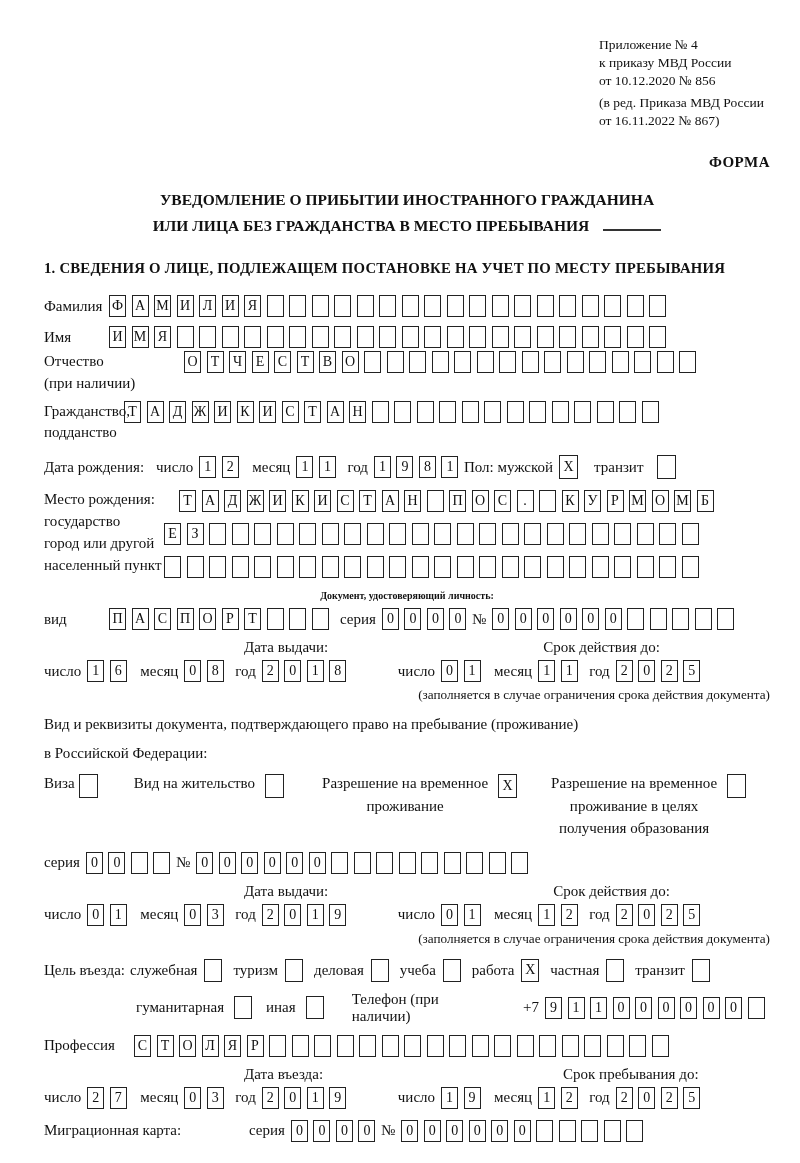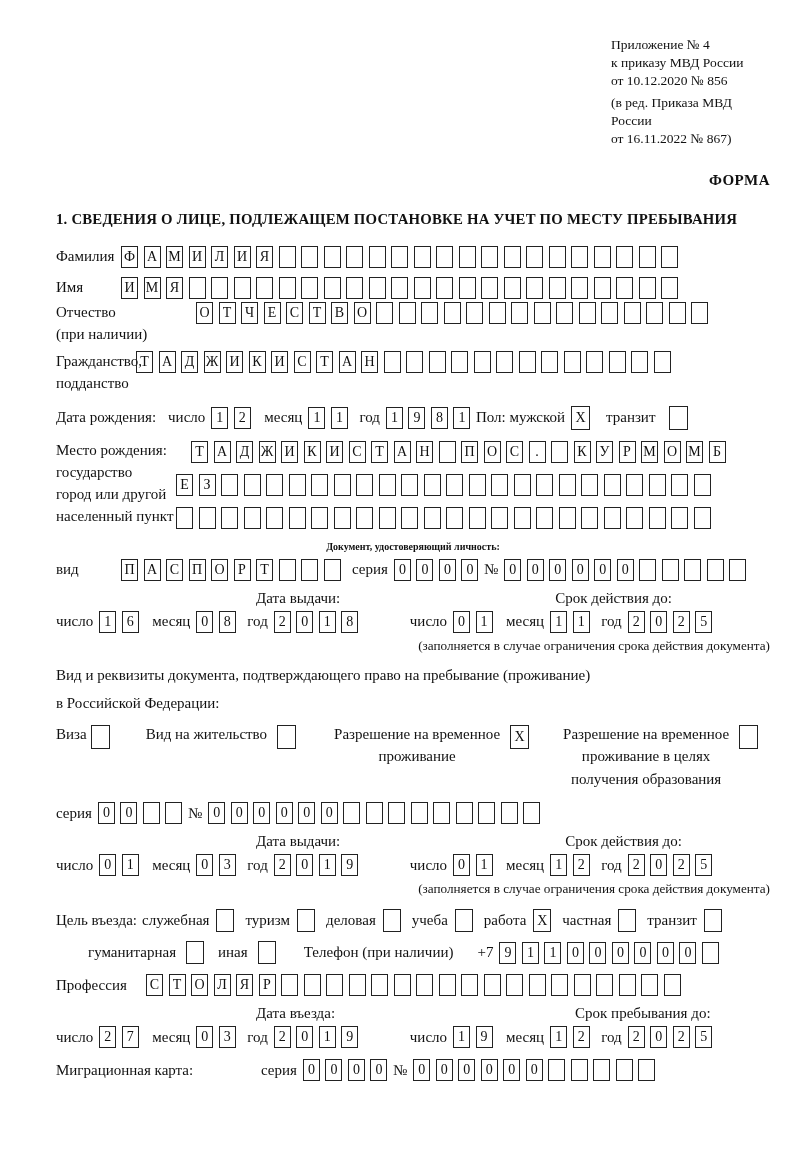--- a/index.html
+++ b/index.html
@@ -2,21 +2,21 @@
 <html><head>
 <meta charset="utf-8">
 <style>
   * { margin:0; padding:0; box-sizing:border-box; }
   html,body { background:#ffffff; }
   body {
     width:800px; height:1163px; overflow:hidden;
     font-family:"Liberation Serif", serif;
     color:#111; font-size:15px;
   }
-  .page { width:800px; height:1163px; padding:36px 30px 10px 56px; position:relative; }
+  .page { width:800px; height:1163px; padding:36px 30px 10px 44px; position:relative; }
 
   
   .ref { margin-left:555px; font-size:13.5px; line-height:1.32; }
   .ref .ed { margin-top:5px; }
   .forma { text-align:right; font-weight:bold; font-size:15px; margin-top:24px; letter-spacing:.5px; }
 
   
   .title { text-align:center; font-weight:bold; font-size:15.5px; line-height:1.65; margin-top:16px; }
   .uline { display:inline-block; width:58px; border-bottom:2px solid #333; margin-left:14px; vertical-align:baseline; }
 
@@ -83,20 +83,26 @@
   <div class="ref">
     <div>Приложение № 4</div>
     <div>к приказу МВД России</div>
     <div>от 10.12.2020 № 856</div>
     <div class="ed">(в ред. Приказа МВД России</div>
     <div>от 16.11.2022 № 867)</div>
   </div>
 
   <div class="forma">ФОРМА</div>
 
+  <div class="title">
+    <div>УВЕДОМЛЕНИЕ О ПРИБЫТИИ ИНОСТРАННОГО ГРАЖДАНИНА</div>
+    <div>
+      <span>ИЛИ ЛИЦА БЕЗ ГРАЖДАНСТВА В МЕСТО ПРЕБЫВАНИЯ</span><span class="uline"></span>
+    </div>
+  </div>
 
   <div class="sect">1. СВЕДЕНИЯ О ЛИЦЕ, ПОДЛЕЖАЩЕМ ПОСТАНОВКЕ НА УЧЕТ ПО МЕСТУ ПРЕБЫВАНИЯ</div>
 
   <div class="row" style="margin-top:16px;">
     <span class="lab w65">Фамилия</span>
     <span class="cells">
         <span class="cell">Ф</span>
         <span class="cell">А</span>
         <span class="cell">М</span>
         <span class="cell">И</span>
@@ -534,21 +540,21 @@
     <span>учеба</span>
     <span class="cb"></span>
     <span>работа</span>
     <span class="cb">X</span>
     <span>частная</span>
     <span class="cb"></span>
     <span>транзит</span>
     <span class="cb"></span>
   </div>
   <div class="purpose2">
-    <span style="margin-left:32px;">гуманитарная</span>
+    <span style="margin-left:92px;">гуманитарная</span>
     <span class="cb"></span>
     <span>иная</span>
     <span class="cb"></span>
     <span style="margin-left:14px;">Телефон (при наличии)</span>
     <span style="margin-left:24px; margin-right:6px;">+7</span>
     <span class="cells">
         <span class="cell">9</span>
         <span class="cell">1</span>
         <span class="cell">1</span>
         <span class="cell">0</span>

